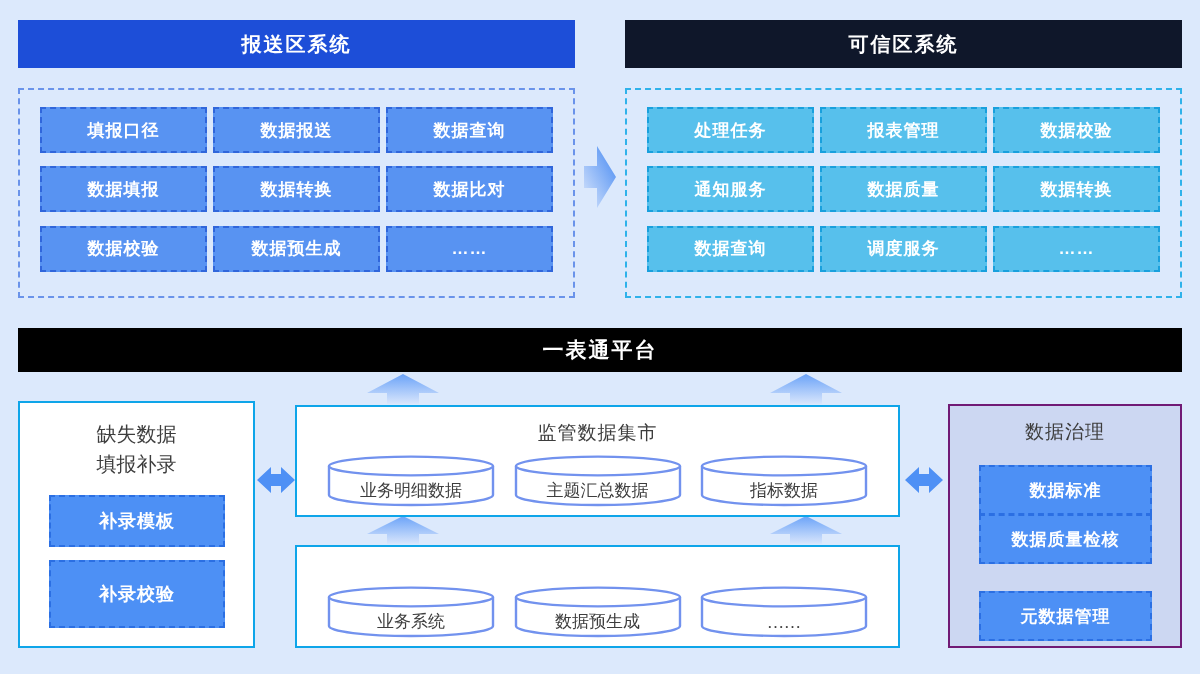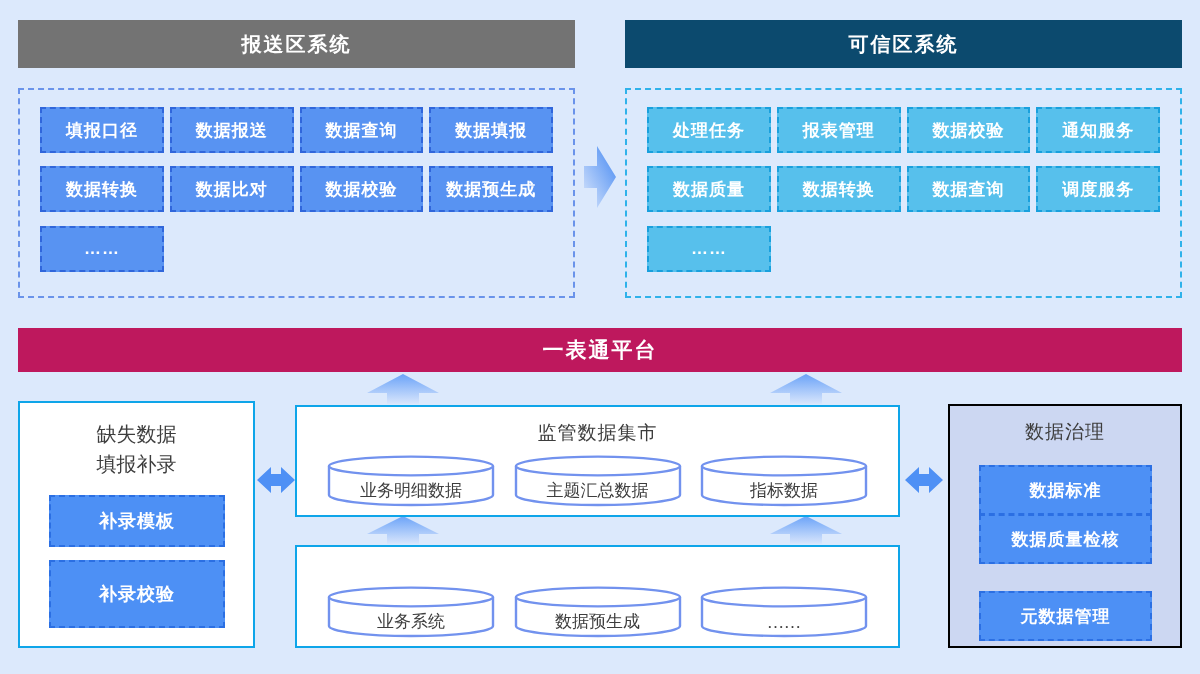--- a/index.html
+++ b/index.html
@@ -14,40 +14,40 @@
     overflow:hidden;
   }
   
   .zone{position:absolute;top:20px;width:557px;}
   .zone.left{left:18px;}
   .zone.right{left:625px;}
   .zone-header{
     height:48px;line-height:48px;text-align:center;
     color:#ffffff;font-size:20px;font-weight:bold;letter-spacing:2px;
   }
-  .zone.left .zone-header{background:#737373;}
-  .zone.right .zone-header{background:#0c4a6e;}
+  .zone.left .zone-header{background:#1d4ed8;}
+  .zone.right .zone-header{background:#0f172a;}
   .zone-body{
     margin-top:20px;height:210px;box-sizing:border-box;
-    display:grid;grid-template-columns:repeat(4,1fr);
+    display:grid;grid-template-columns:repeat(3,1fr);
     column-gap:13px;row-gap:17px;padding:17px 20px;gap:6px;
   }
   .zone.left .zone-body{border:2px dashed #6a93ea;}
   .zone.right .zone-body{border:2px dashed #2fb2ea;}
   .cell{
     height:46px;box-sizing:border-box;
     display:flex;align-items:center;justify-content:center;
     color:#ffffff;font-size:17px;font-weight:bold;letter-spacing:1px;
   }
   .zone.left .cell{background:#5893f2;border:2px dashed #3066db;}
   .zone.right .cell{background:#57c0ec;border:2px dashed #18a0dd;}
   
   .platform-bar{
     position:absolute;left:18px;top:328px;width:1164px;height:44px;
-    background:#be185d;color:#fff;display:flex;align-items:center;justify-content:center;
+    background:#000000;color:#fff;display:flex;align-items:center;justify-content:center;
     font-size:21px;font-weight:bold;letter-spacing:2px;
   }
   
   .white-box{
     position:absolute;background:#ffffff;border:2px solid #0ea5e9;box-sizing:border-box;
   }
   .supplement-box{left:18px;top:401px;width:237px;height:247px;}
   .supplement-title{
     margin-top:16px;text-align:center;color:#3d3d3d;
     font-size:20px;line-height:30px;
@@ -70,21 +70,21 @@
     display:flex;justify-content:space-between;padding:0 30px;
   }
   .cylinder{position:relative;width:168px;height:52px;font-family:Liberation Serif, serif;}
   .cylinder svg{position:absolute;left:0;top:0;}
   .cyl-label{
     position:absolute;left:0;right:0;bottom:5px;text-align:center;
     color:#3d3d3d;font-size:17px;
   }
   .governance-box{
     position:absolute;left:948px;top:404px;width:234px;height:244px;
-    background:#ccd7f2;border:2px solid #000000;box-sizing:border-box;
+    background:#ccd7f2;border:2px solid #701a75;box-sizing:border-box;
   }
   .governance-box .gbtn{left:29px;width:173px;height:50px;font-size:17px;}
   .governance-box .g1{top:59px;}
   .governance-box .g2{top:108px;}
   .governance-box .g3{top:185px;}
   
   .arrow{position:absolute;}
 </style>
 </head>
 <body>

